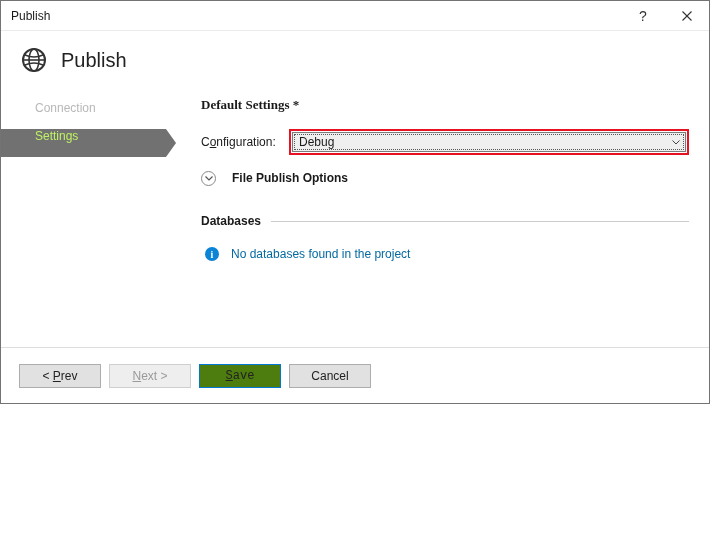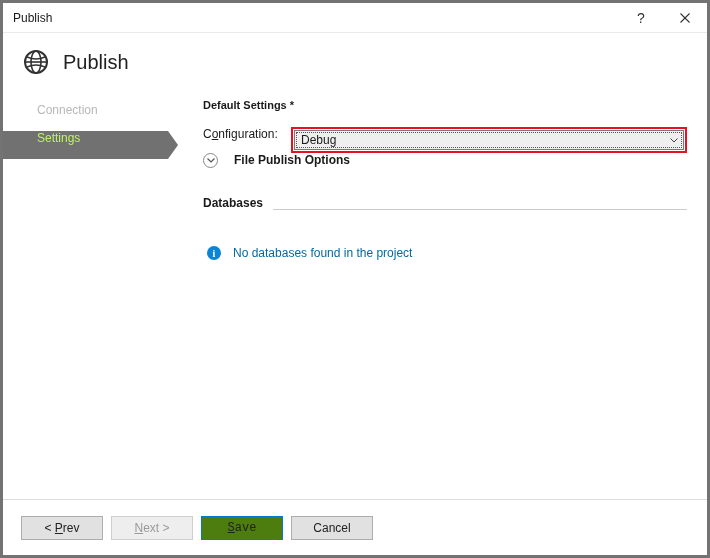--- a/index.html
+++ b/index.html
@@ -5,22 +5,22 @@
   * { box-sizing: border-box; }
   html, body { margin: 0; padding: 0; }
   body {
     font-family: "Segoe UI", Tahoma, sans-serif;
     font-size: 12px;
     color: #1a1a1a;
     background: #fff;
   }
   .window {
     width: 710px;
-    height: 558px;
-    border: 3px solid #737373;
+    height: 404px;
+    border: 1px solid #737373;
     display: flex;
     flex-direction: column;
     background: #fff;
   }
   
   .titlebar {
     height: 30px;
     display: flex;
     align-items: center;
     padding: 0 0 0 10px;
@@ -88,26 +88,29 @@
     margin-top: -14px;
     border-top: 14px solid transparent;
     border-bottom: 14px solid transparent;
     border-left: 10px solid #717171;
   }
   .content {
     flex: 1;
     padding: 0 20px 0 35px;
   }
   .section-title {
-    font-size: 11px;
+    font-size: 13px;
     font-weight: 600;
     margin: 2px 0 16px 0;
+    font-family: Liberation Serif, serif;
   }
   .row {
     display: flex;
+    align-items: center;
+    margin-bottom: 16px;
   }
   .row label {
     width: 88px;
     font-size: 12px;
   }
   .row label .ul { text-decoration: underline; }
   .combo-wrap {
     flex: 1;
     border: 2px solid #e81123;
     padding: 1px;
@@ -150,23 +153,23 @@
     display: flex;
     align-items: center;
     justify-content: center;
   }
   .expander .lbl {
     font-weight: 600;
     font-size: 12px;
   }
   .sep-head {
     display: flex;
-    align-items: flex-end;
+    align-items: center;
     gap: 10px;
-    margin-bottom: 36px;
+    margin-bottom: 19px;
   }
   .sep-head .txt { font-weight: 600; font-size: 12px; }
   .sep-head .line { flex: 1; height: 1px; background: #ccc; }
   .info-row {
     display: flex;
     align-items: center;
     gap: 12px;
     padding-left: 4px;
   }
   .info-row .iicon {

